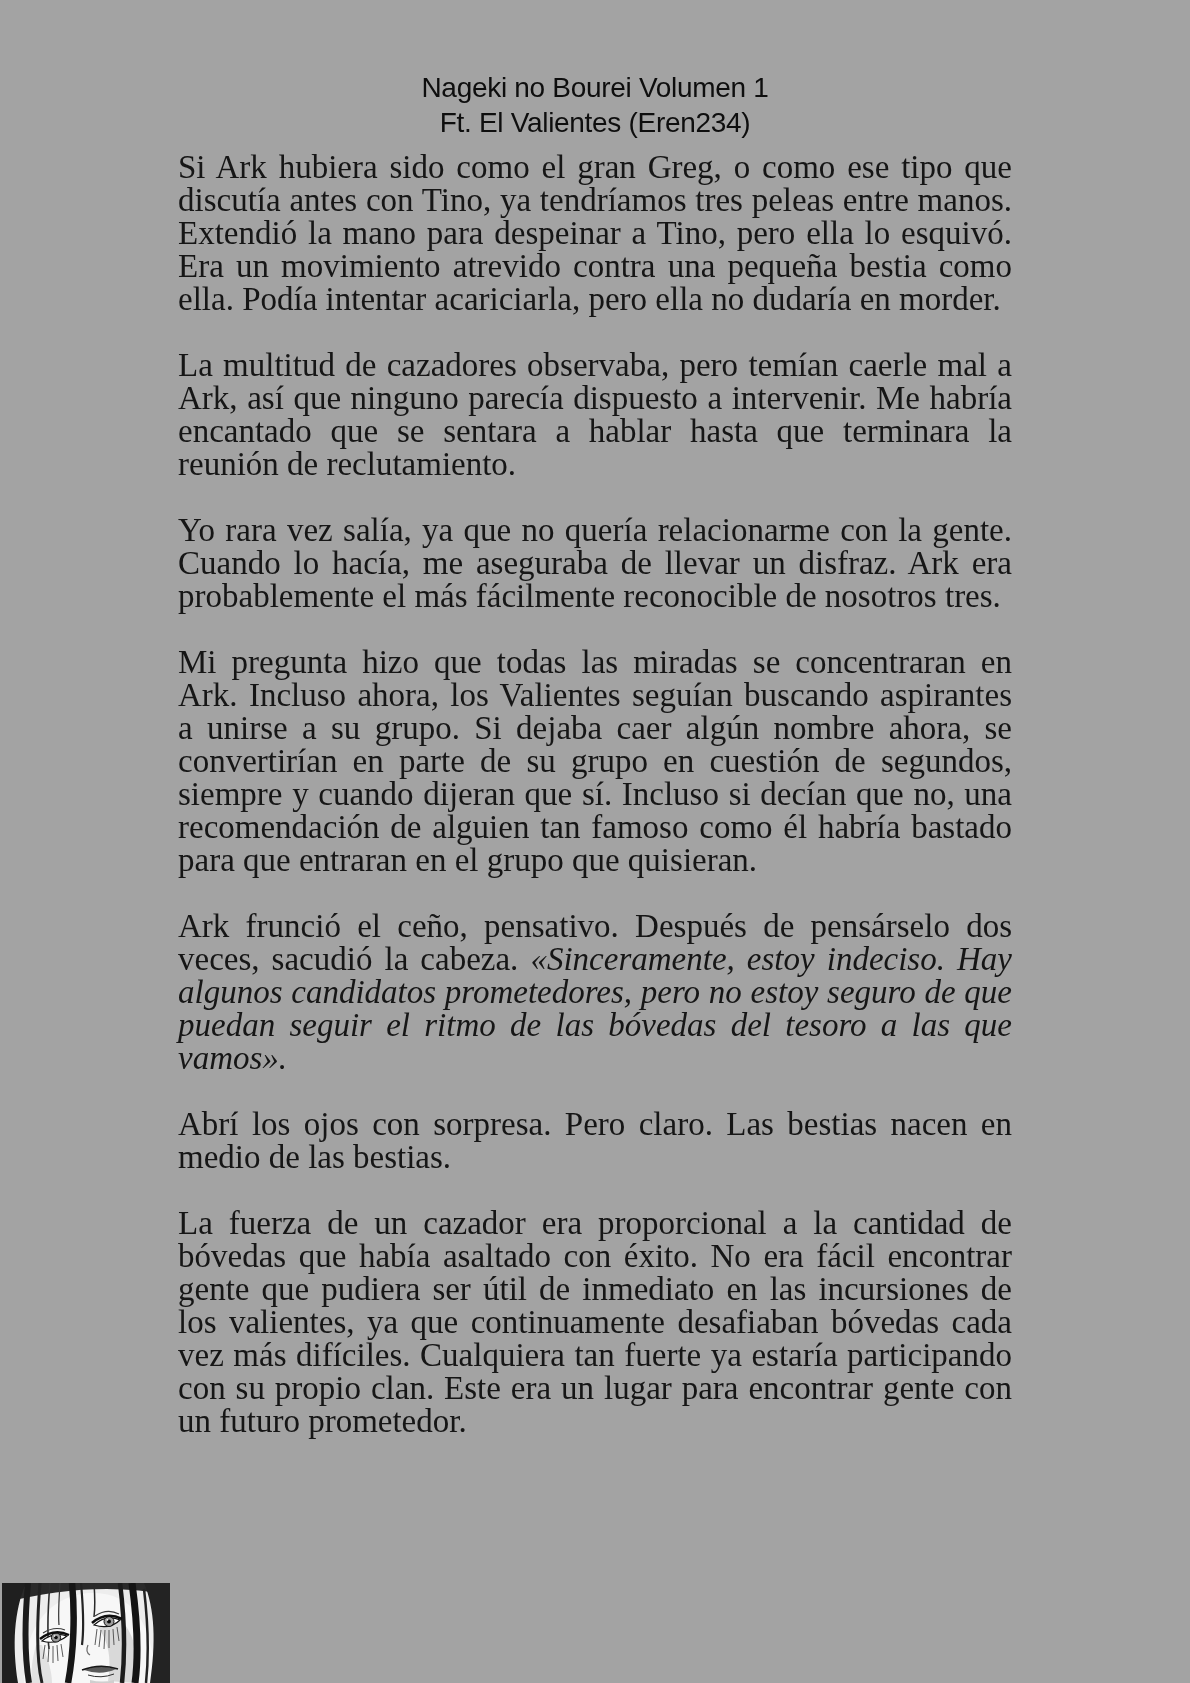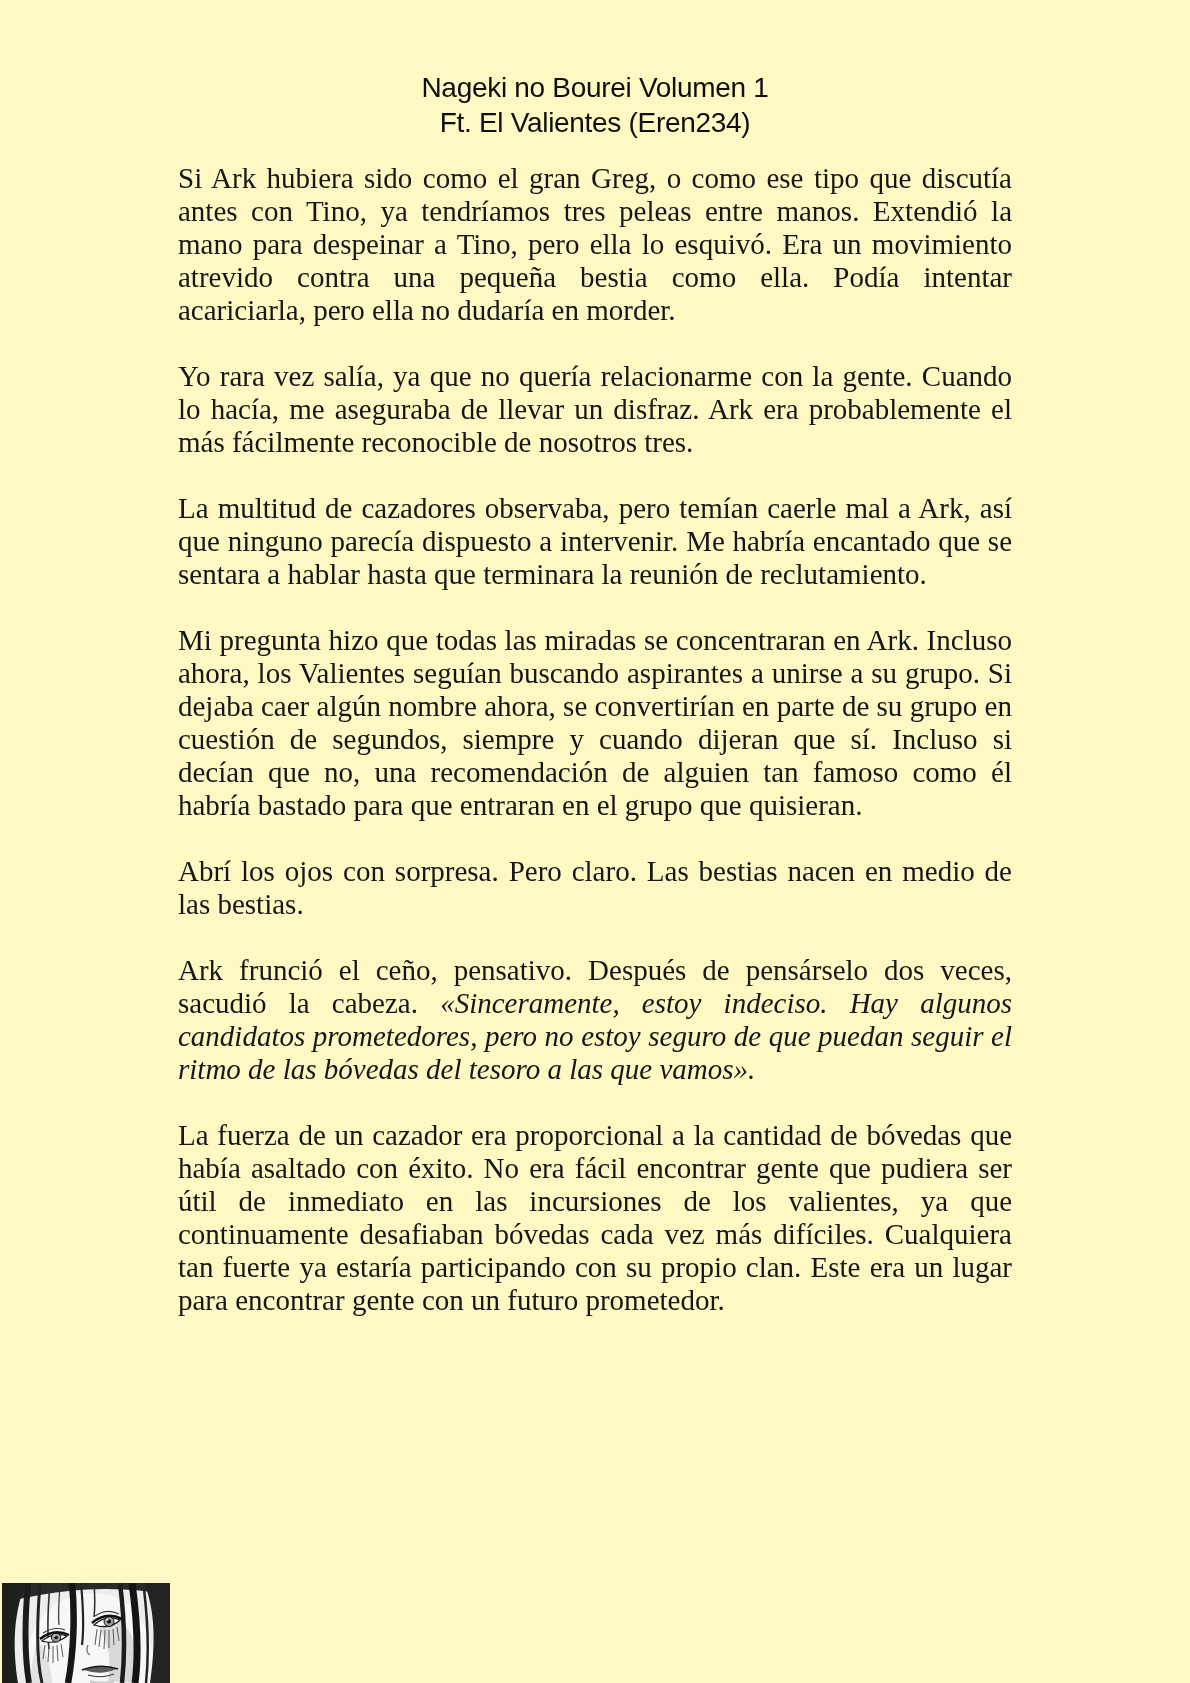--- a/index.html
+++ b/index.html
@@ -4,38 +4,38 @@
 <style>
   html, body {
     margin: 0;
     padding: 0;
     background: #ffffff;
   }
   .page {
     position: relative;
     width: 1190px;
     height: 1683px;
-    background: #fef9c3;
+    background: #a3a3a3;
     overflow: hidden;
     color: #161616;
   }
   .doc-header {
     padding-top: 70px;
     text-align: center;
     font-family: "Liberation Sans", sans-serif;
     font-size: 28px;
     line-height: 35px;
     letter-spacing: -0.3px;
     color: #0e0e0e;
   }
   .doc-body {
     width: 834px;
-    margin: 22px auto 0 auto;
+    margin: 11px auto 0 auto;
     font-family: "Liberation Serif", "DejaVu Serif", serif;
-    font-size: 29px;
+    font-size: 33px;
     line-height: 33px;
     text-align: justify;
     color: #161616;
   }
   .doc-body p.para {
     margin: 0 0 33px 0;
   }
   .italic {
     font-style: italic;
   }
@@ -56,25 +56,25 @@
 
 <div class="page">
 
   <header class="doc-header">
     <div class="title">Nageki no Bourei Volumen 1</div>
     <div class="subtitle">Ft. El Valientes (Eren234)</div>
   </header>
 
   <main class="doc-body">
     <p class="para">Si Ark hubiera sido como el gran Greg, o como ese tipo que discutía antes con Tino, ya tendríamos tres peleas entre manos. Extendió la mano para despeinar a Tino, pero ella lo esquivó. Era un movimiento atrevido contra una pequeña bestia como ella. Podía intentar acariciarla, pero ella no dudaría en morder.</p>
+    <p class="para">La multitud de cazadores observaba, pero temían caerle mal a Ark, así que ninguno parecía dispuesto a intervenir. Me habría encantado que se sentara a hablar hasta que terminara la reunión de reclutamiento.</p>
     <p class="para">Yo rara vez salía, ya que no quería relacionarme con la gente. Cuando lo hacía, me aseguraba de llevar un disfraz. Ark era probablemente el más fácilmente reconocible de nosotros tres.</p>
-    <p class="para">La multitud de cazadores observaba, pero temían caerle mal a Ark, así que ninguno parecía dispuesto a intervenir. Me habría encantado que se sentara a hablar hasta que terminara la reunión de reclutamiento.</p>
     <p class="para">Mi pregunta hizo que todas las miradas se concentraran en Ark. Incluso ahora, los Valientes seguían buscando aspirantes a unirse a su grupo. Si dejaba caer algún nombre ahora, se convertirían en parte de su grupo en cuestión de segundos, siempre y cuando dijeran que sí. Incluso si decían que no, una recomendación de alguien tan famoso como él habría bastado para que entraran en el grupo que quisieran.</p>
+    <p class="para"><span>Ark frunció el ceño, pensativo. Después de pensárselo dos veces, sacudió la cabeza. </span><span class="italic">«Sinceramente, estoy indeciso. Hay algunos candidatos prometedores, pero no estoy seguro de que puedan seguir el ritmo de las bóvedas del tesoro a las que vamos».</span></p>
     <p class="para">Abrí los ojos con sorpresa. Pero claro. Las bestias nacen en medio de las bestias.</p>
-    <p class="para"><span>Ark frunció el ceño, pensativo. Después de pensárselo dos veces, sacudió la cabeza. </span><span class="italic">«Sinceramente, estoy indeciso. Hay algunos candidatos prometedores, pero no estoy seguro de que puedan seguir el ritmo de las bóvedas del tesoro a las que vamos».</span></p>
     <p class="para">La fuerza de un cazador era proporcional a la cantidad de bóvedas que había asaltado con éxito. No era fácil encontrar gente que pudiera ser útil de inmediato en las incursiones de los valientes, ya que continuamente desafiaban bóvedas cada vez más difíciles. Cualquiera tan fuerte ya estaría participando con su propio clan. Este era un lugar para encontrar gente con un futuro prometedor.</p>
   </main>
 
   <div class="footer-image">
     <svg viewBox="0 0 168 100" width="168" height="100" xmlns="http://www.w3.org/2000/svg">
 
       <rect width="168" height="100" fill="#ededed"></rect>
 
       <path d="M22,100 C20,52 42,14 86,10 C128,8 150,34 154,100 Z" fill="#f7f7f7"></path>
 

